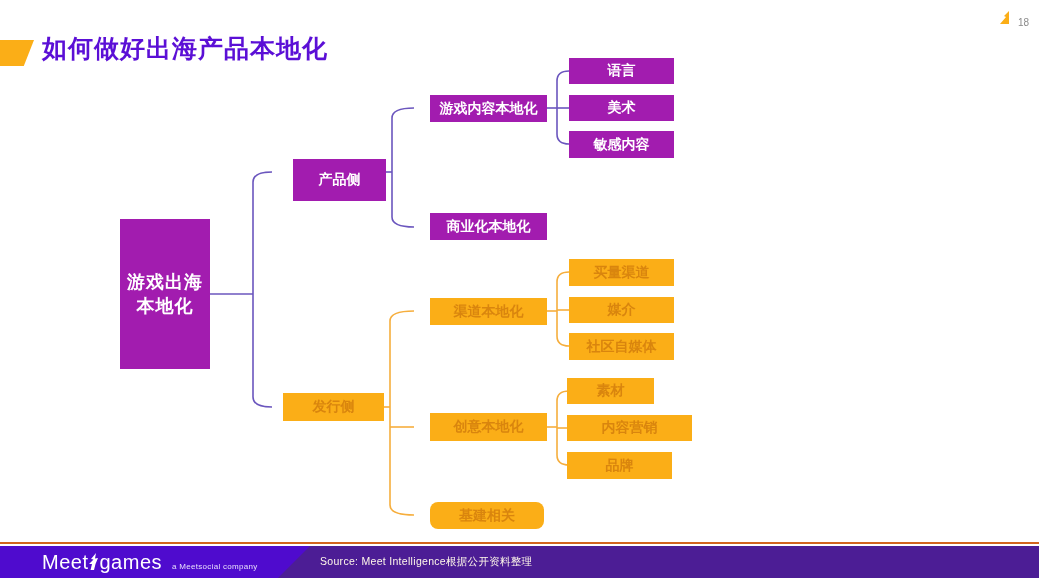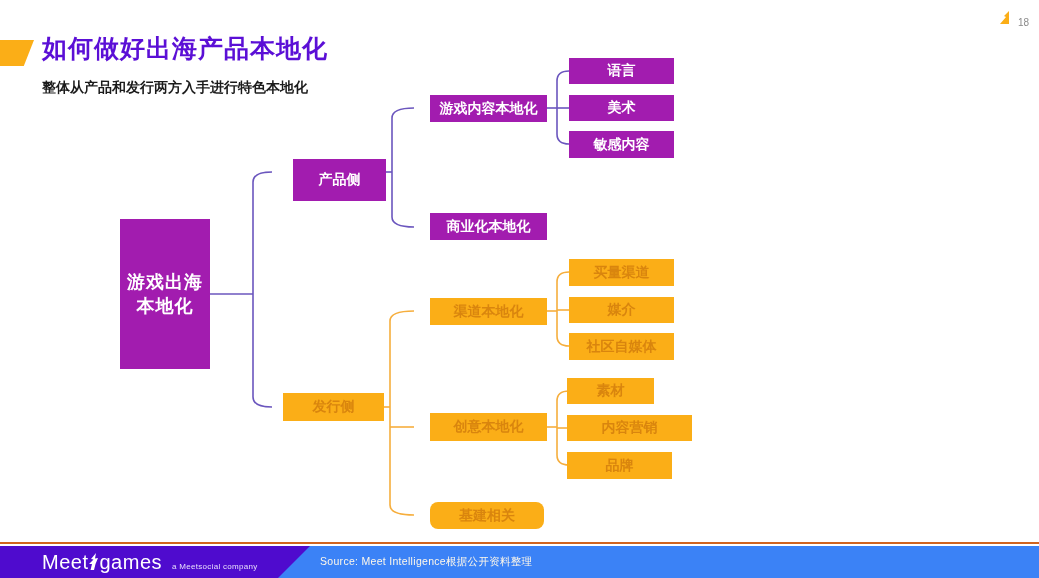--- a/index.html
+++ b/index.html
@@ -41,21 +41,21 @@
   .node.orange { background: #FBAE17; color: #D9850E; }
   .node-root {
     left: 120px; top: 219px; width: 90px; height: 150px;
     flex-direction: column; font-size: 18px; line-height: 1.35;
     font-family: "Liberation Serif", serif; letter-spacing: 1px;
   }
   .node-mid { font-size: 14px; margin-left: 16px; }
   .node-leaf { font-size: 14px; }
   
   .footer-topline { position: absolute; left: 0; top: 542px; width: 1039px; height: 2px; background: #D2641E; }
-  .footer-band { position: absolute; left: 0; top: 546px; width: 1039px; height: 32px; background: #3b82f6; }
+  .footer-band { position: absolute; left: 0; top: 546px; width: 1039px; height: 32px; background: #4c1d95; }
   .footer-purple {
     position: absolute; left: 0; top: 0; width: 310px; height: 32px; background: #4F0BCE;
     clip-path: polygon(0 0, 100% 0, calc(100% - 32px) 100%, 0 100%);
     display: flex; align-items: center;
   }
   .logo { display: flex; align-items: baseline; margin-left: 42px; color: #fff; }
   .logo-text { font-size: 20px; letter-spacing: 0.5px; color: #fff; }
   .logo-torch { margin: 0 1px; position: relative; top: 1px; }
   .logo-tagline { margin-left: 10px; font-size: 8px; color: #e8defc; letter-spacing: 0.3px; }
   .footer-source {
@@ -63,21 +63,20 @@
     font-size: 10.5px; color: #fff8ea; letter-spacing: 0.3px;
   }
 </style>
 </head>
 <body>
 
 <div class="slide">
 
   <div class="title-accent"></div>
   <h1 class="page-title">如何做好出海产品本地化</h1>
-  <div class="page-subtitle">整体从产品和发行两方入手进行特色本地化</div>
 
   <div class="page-marker">
     <span>
       <svg width="11" height="13" viewBox="0 0 11 13">
           <polygon points="9,0 9,13 0,13 6,6 4,5" fill="#FBAE17"></polygon>
         </svg>
     </span>
     <span class="page-num">18</span>
   </div>
 

